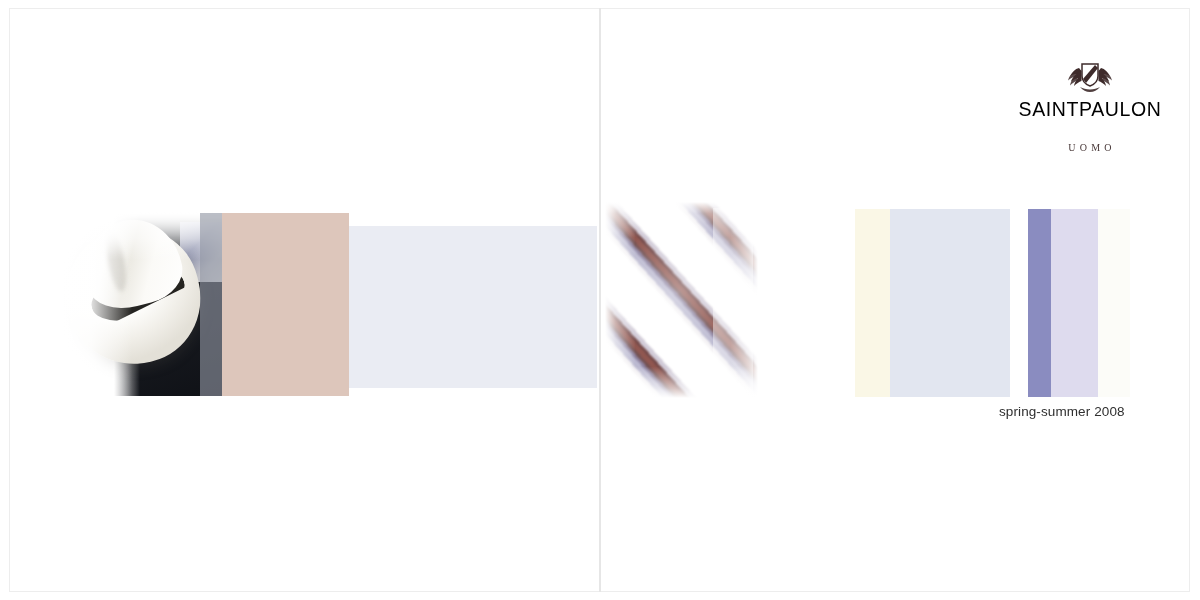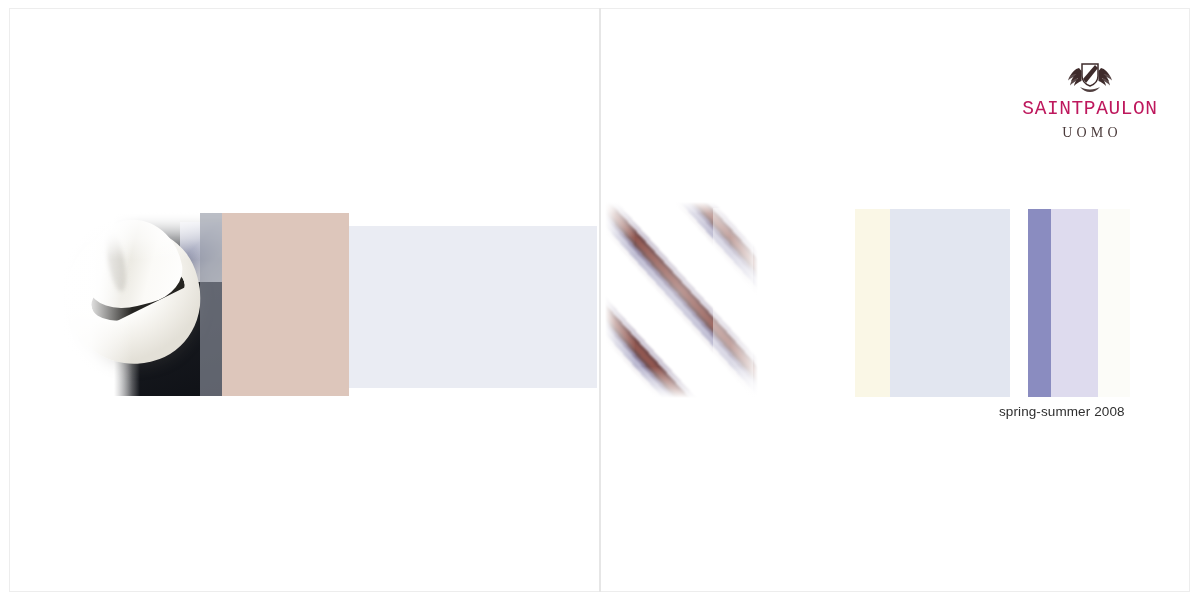--- a/index.html
+++ b/index.html
@@ -260,33 +260,33 @@
     width: 160px;
     text-align: center;
   }
   .brand-crest {
     display: block;
     margin: 0 auto 6px auto;
     width: 56px;
     height: 34px;
   }
   .brand-name {
-    font-family: Liberation Mono, monospace;
+    font-family: Liberation Sans, sans-serif;
     font-size: 19.5px;
     letter-spacing: 0.6px;
-    color: #be185d;
+    color: #000000;
     line-height: 1;
     white-space: nowrap;
   }
   .brand-sub {
     font-family: "Liberation Serif", serif;
-    font-size: 14px;
+    font-size: 10px;
     letter-spacing: 4.2px;
     color: #4a3a3a;
-    margin-top: 5px;
+    margin-top: 22px;
     white-space: nowrap;
     padding-left: 4px;
   }
 </style>
 </head>
 <body>
 
 <div id="spread">
 
   <div class="paper-border"></div>

